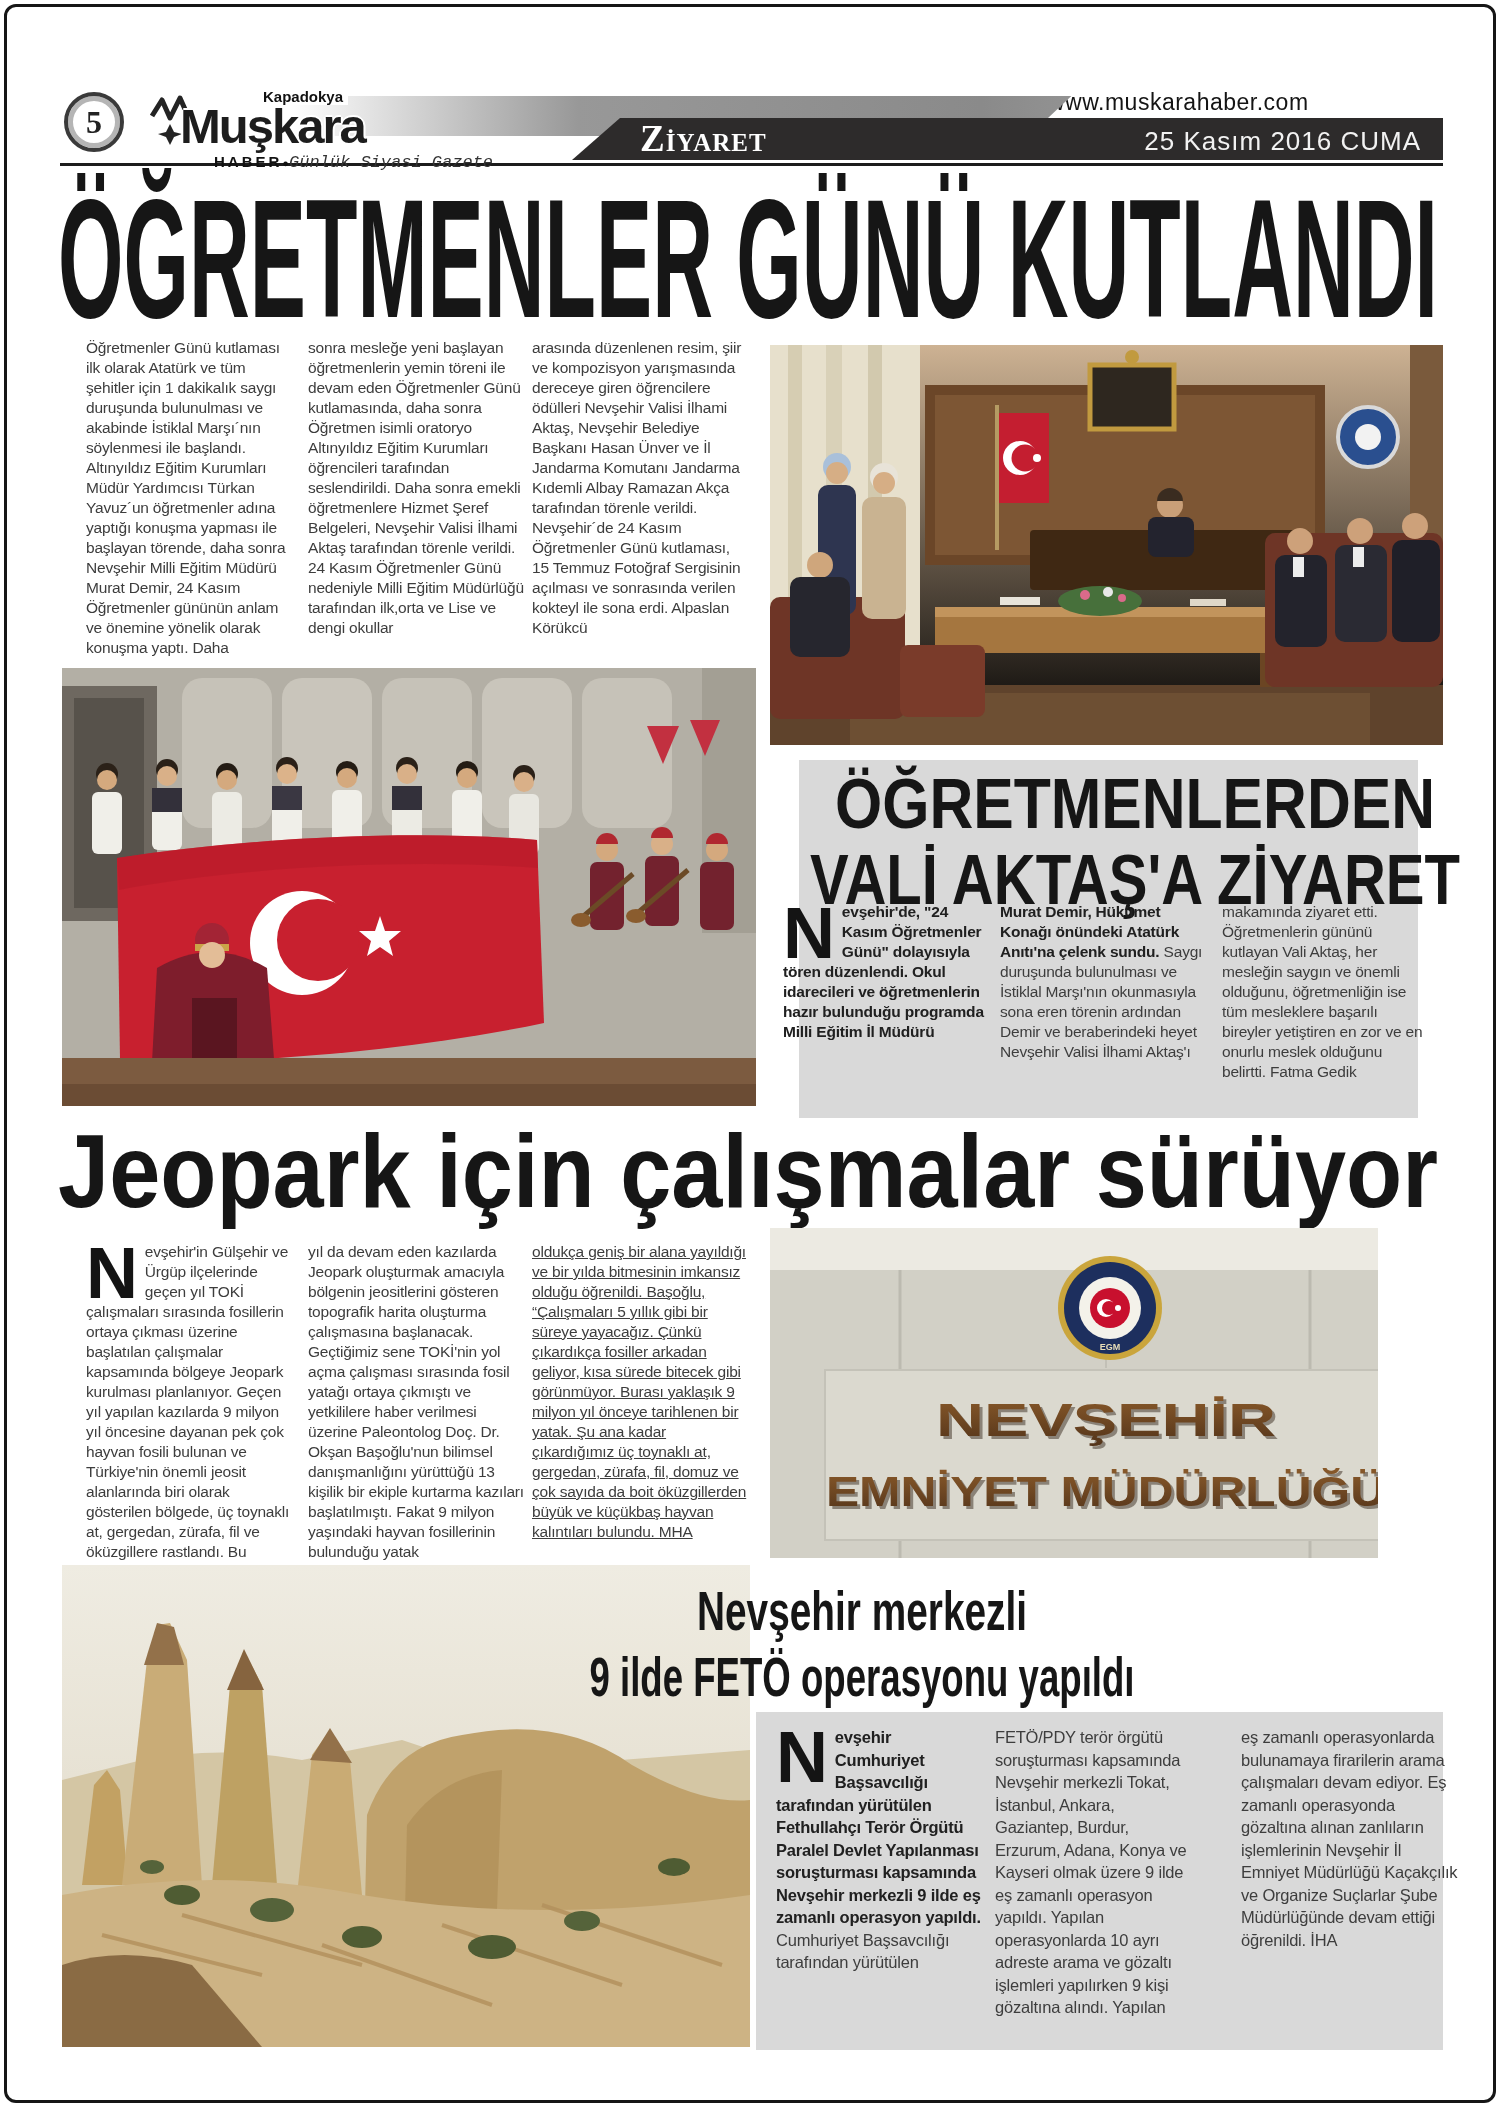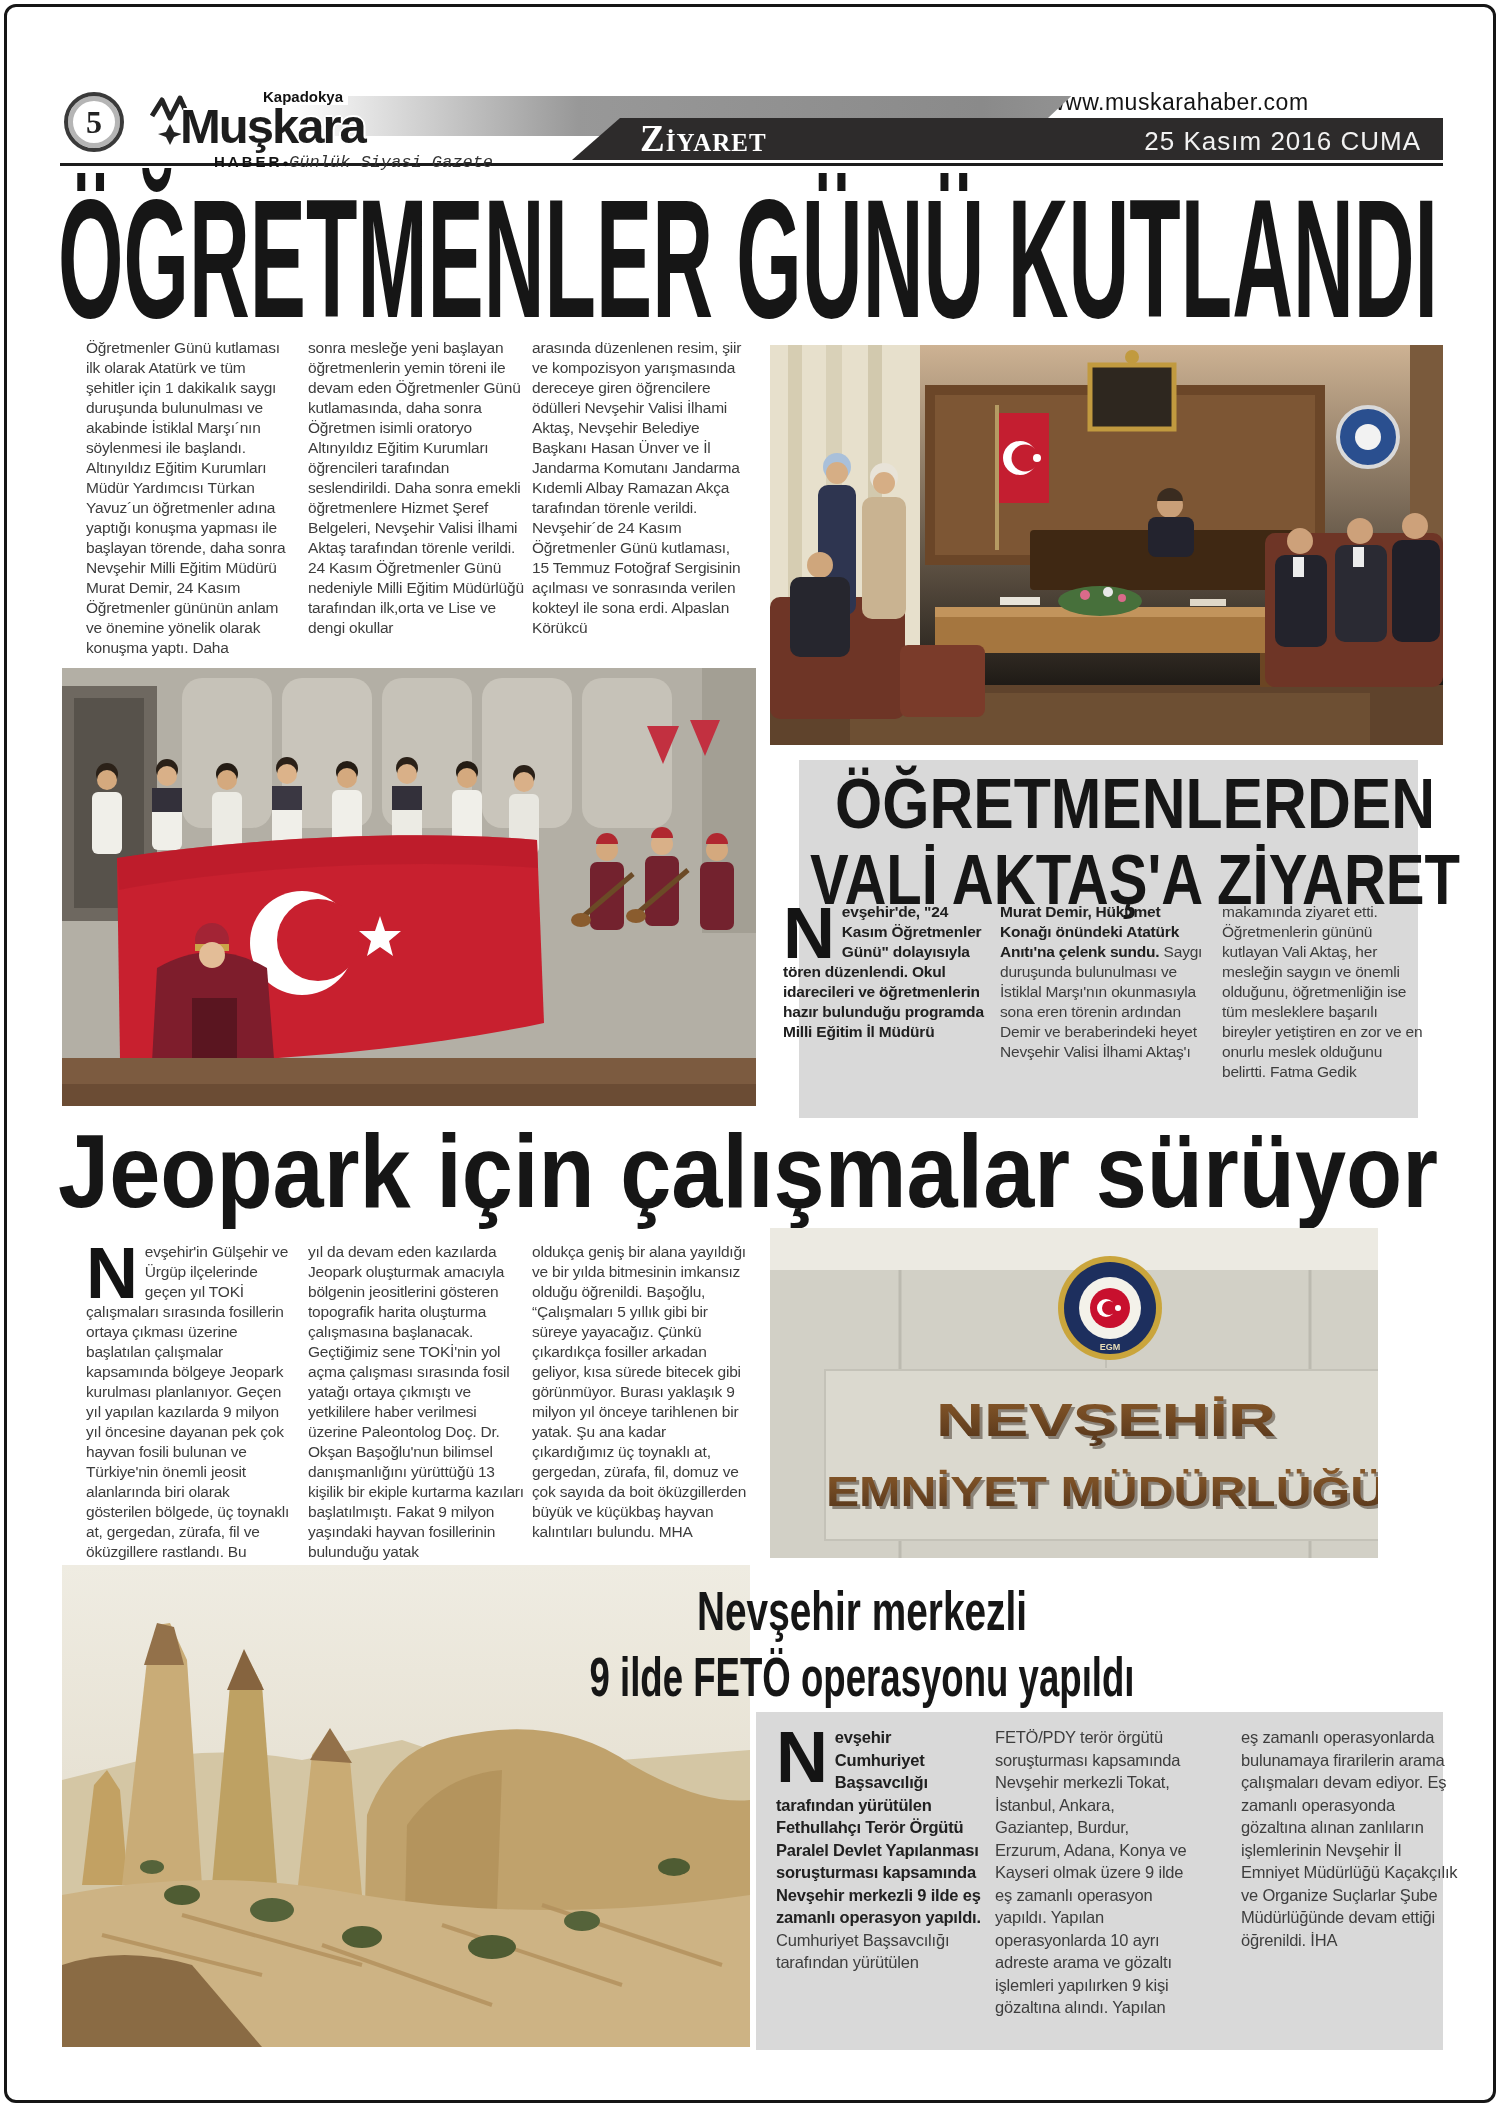--- a/index.html
+++ b/index.html
@@ -47,21 +47,21 @@
   .dc{float:left;font-size:72px;line-height:56px;font-weight:bold;color:#141414;padding:3px 7px 0 0;}
   .a1c1{left:86px;top:338px;width:206px;}
   .a1c2{left:308px;top:338px;width:220px;}
   .a1c3{left:532px;top:338px;width:218px;}
   .panel2{position:absolute;left:770px;top:760px;width:619px;height:358px;background:#d9d9d9;margin-left:29px;}
   .a2c1{left:783px;top:902px;width:202px;}
   .a2c2{left:1000px;top:902px;width:208px;}
   .a2c3{left:1222px;top:902px;width:205px;}
   .a3c1{left:86px;top:1242px;width:206px;}
   .a3c2{left:308px;top:1242px;width:220px;}
-  .a3c3{left:532px;top:1242px;width:218px;}
+  .a3c3{left:532px;top:1242px;width:218px;text-decoration:underline;}
   .panel4{position:absolute;left:756px;top:1712px;width:687px;height:338px;background:#d9d9d9;}
   .a4c1{left:776px;top:1726px;width:206px;}
   .a4c2{left:995px;top:1726px;width:200px;}
   .a4c3{left:1205px;top:1726px;width:222px;margin-left:36px;}
 
   
   .photo{position:absolute;overflow:hidden;}
   .photo svg{display:block;}
   .photo1{left:770px;top:345px;width:673px;height:400px;}
   .photo2{left:62px;top:668px;width:694px;height:438px;}

